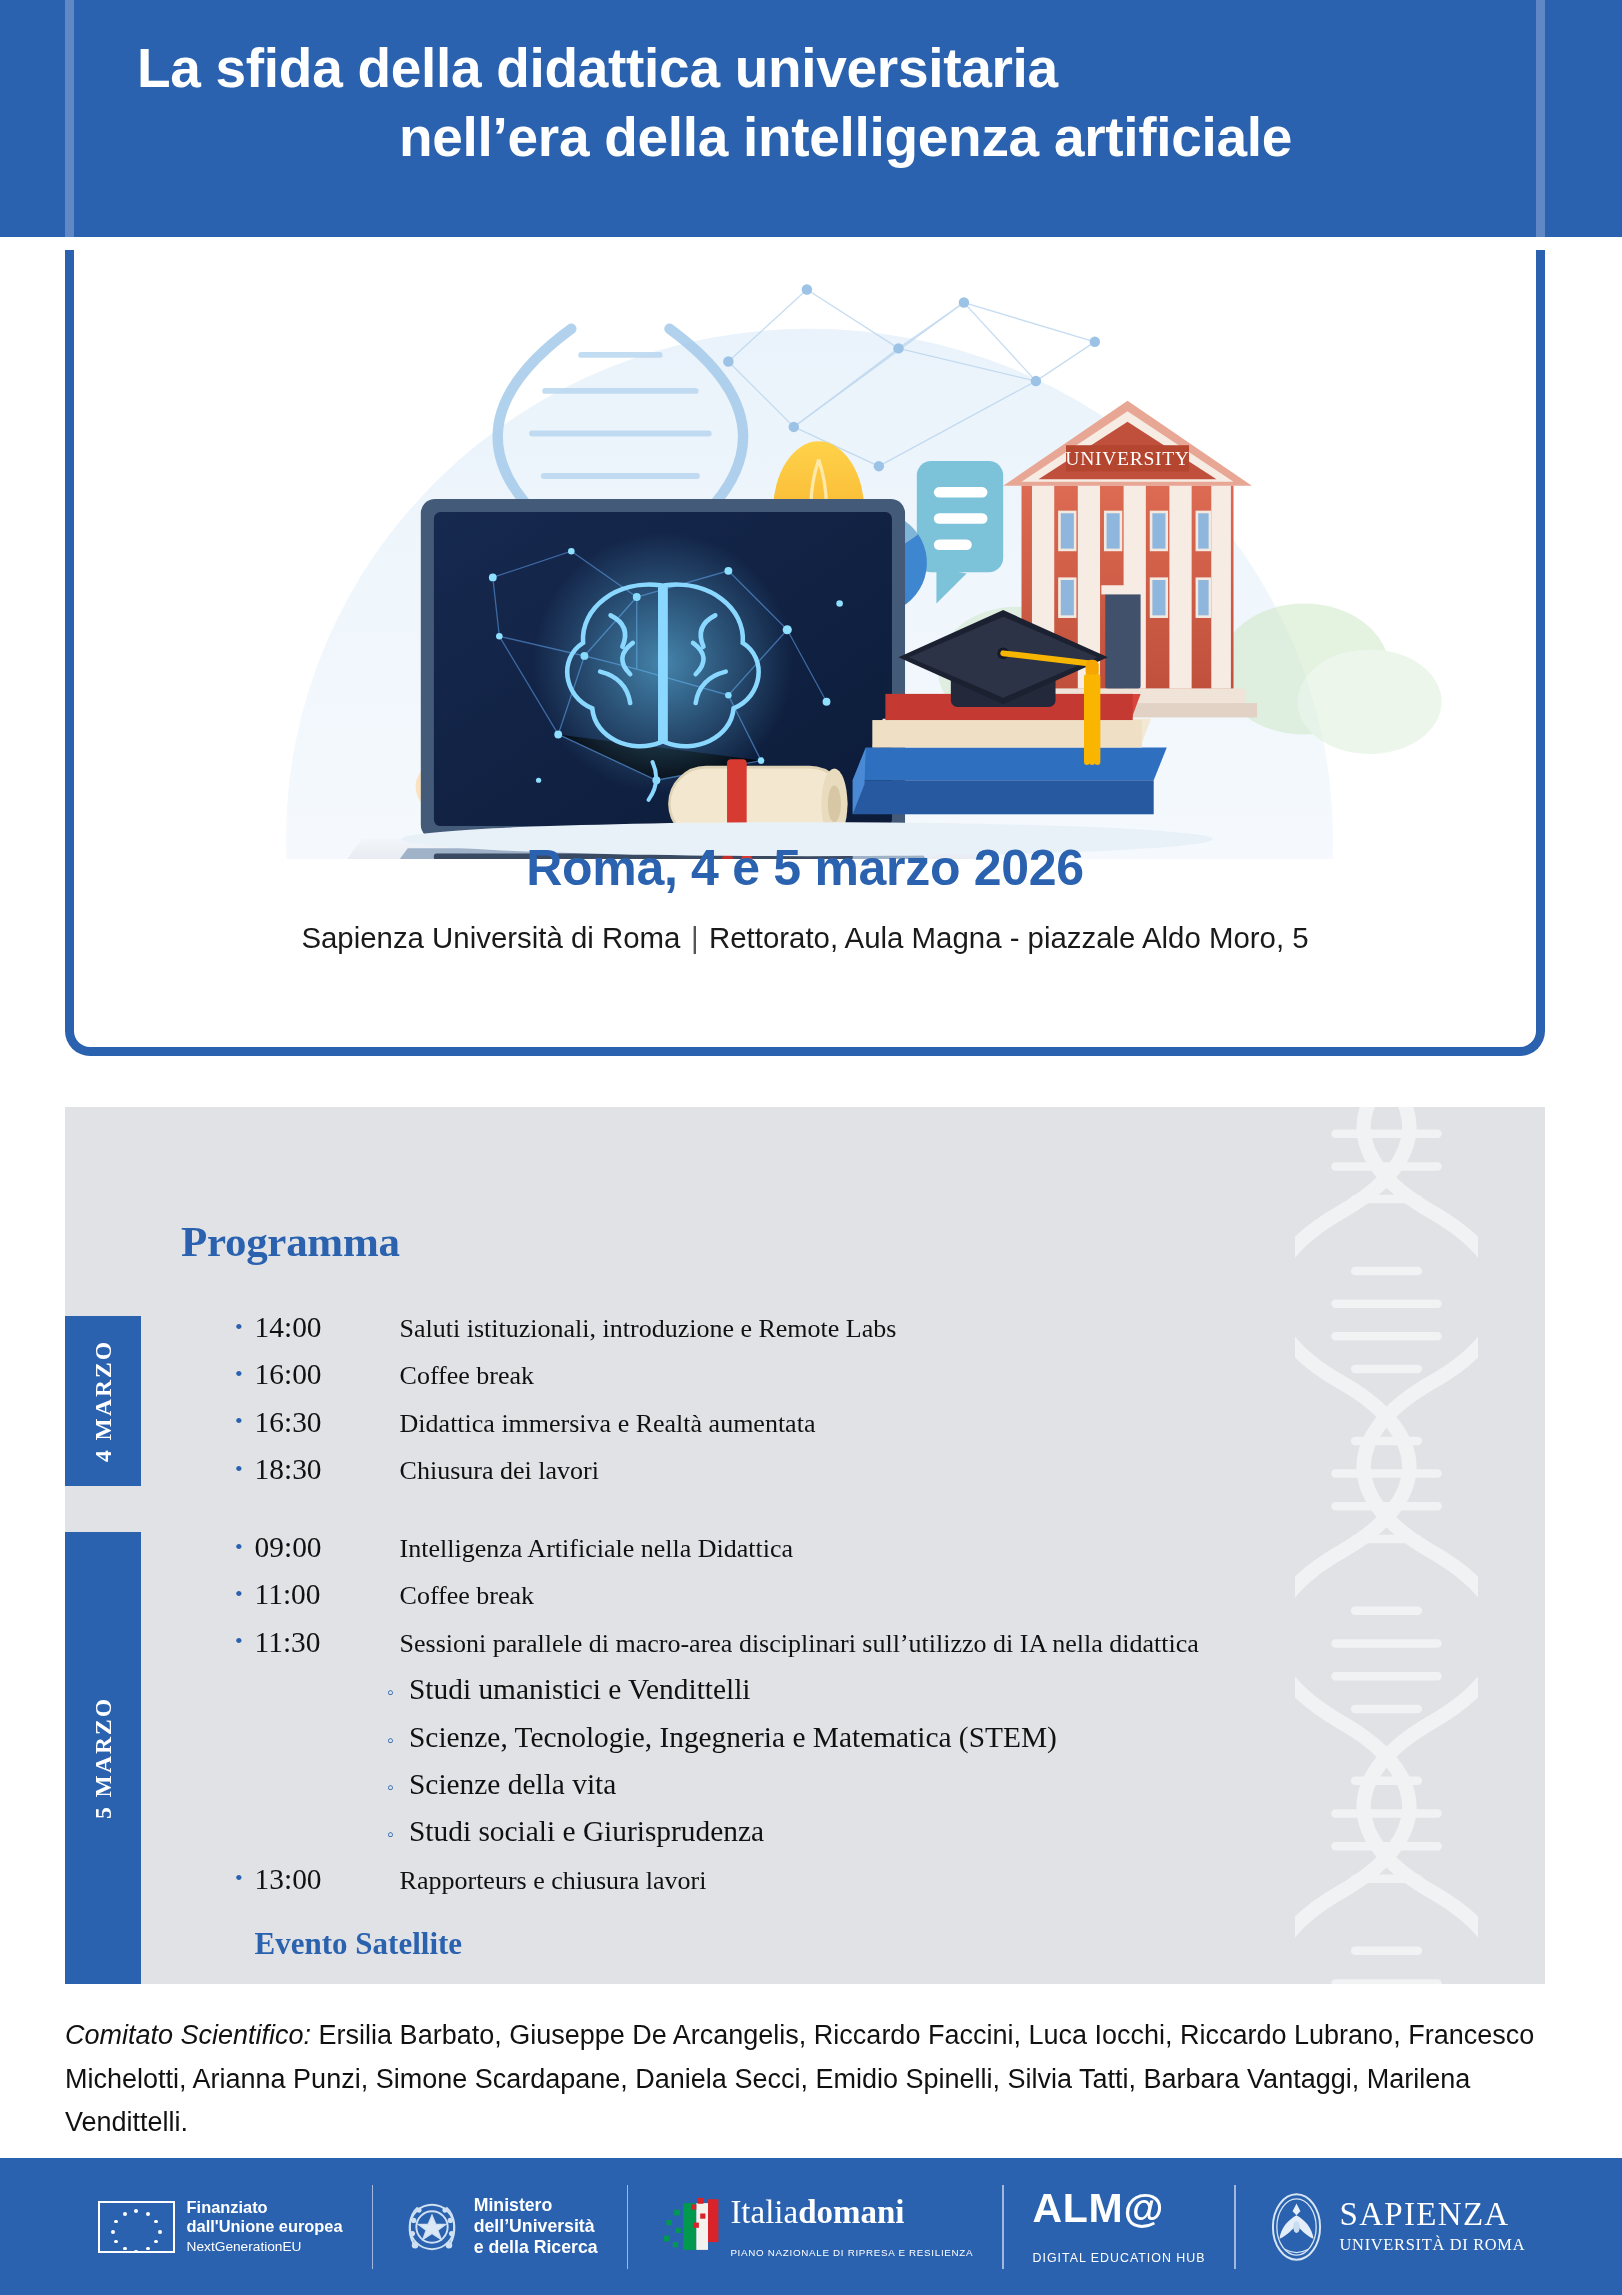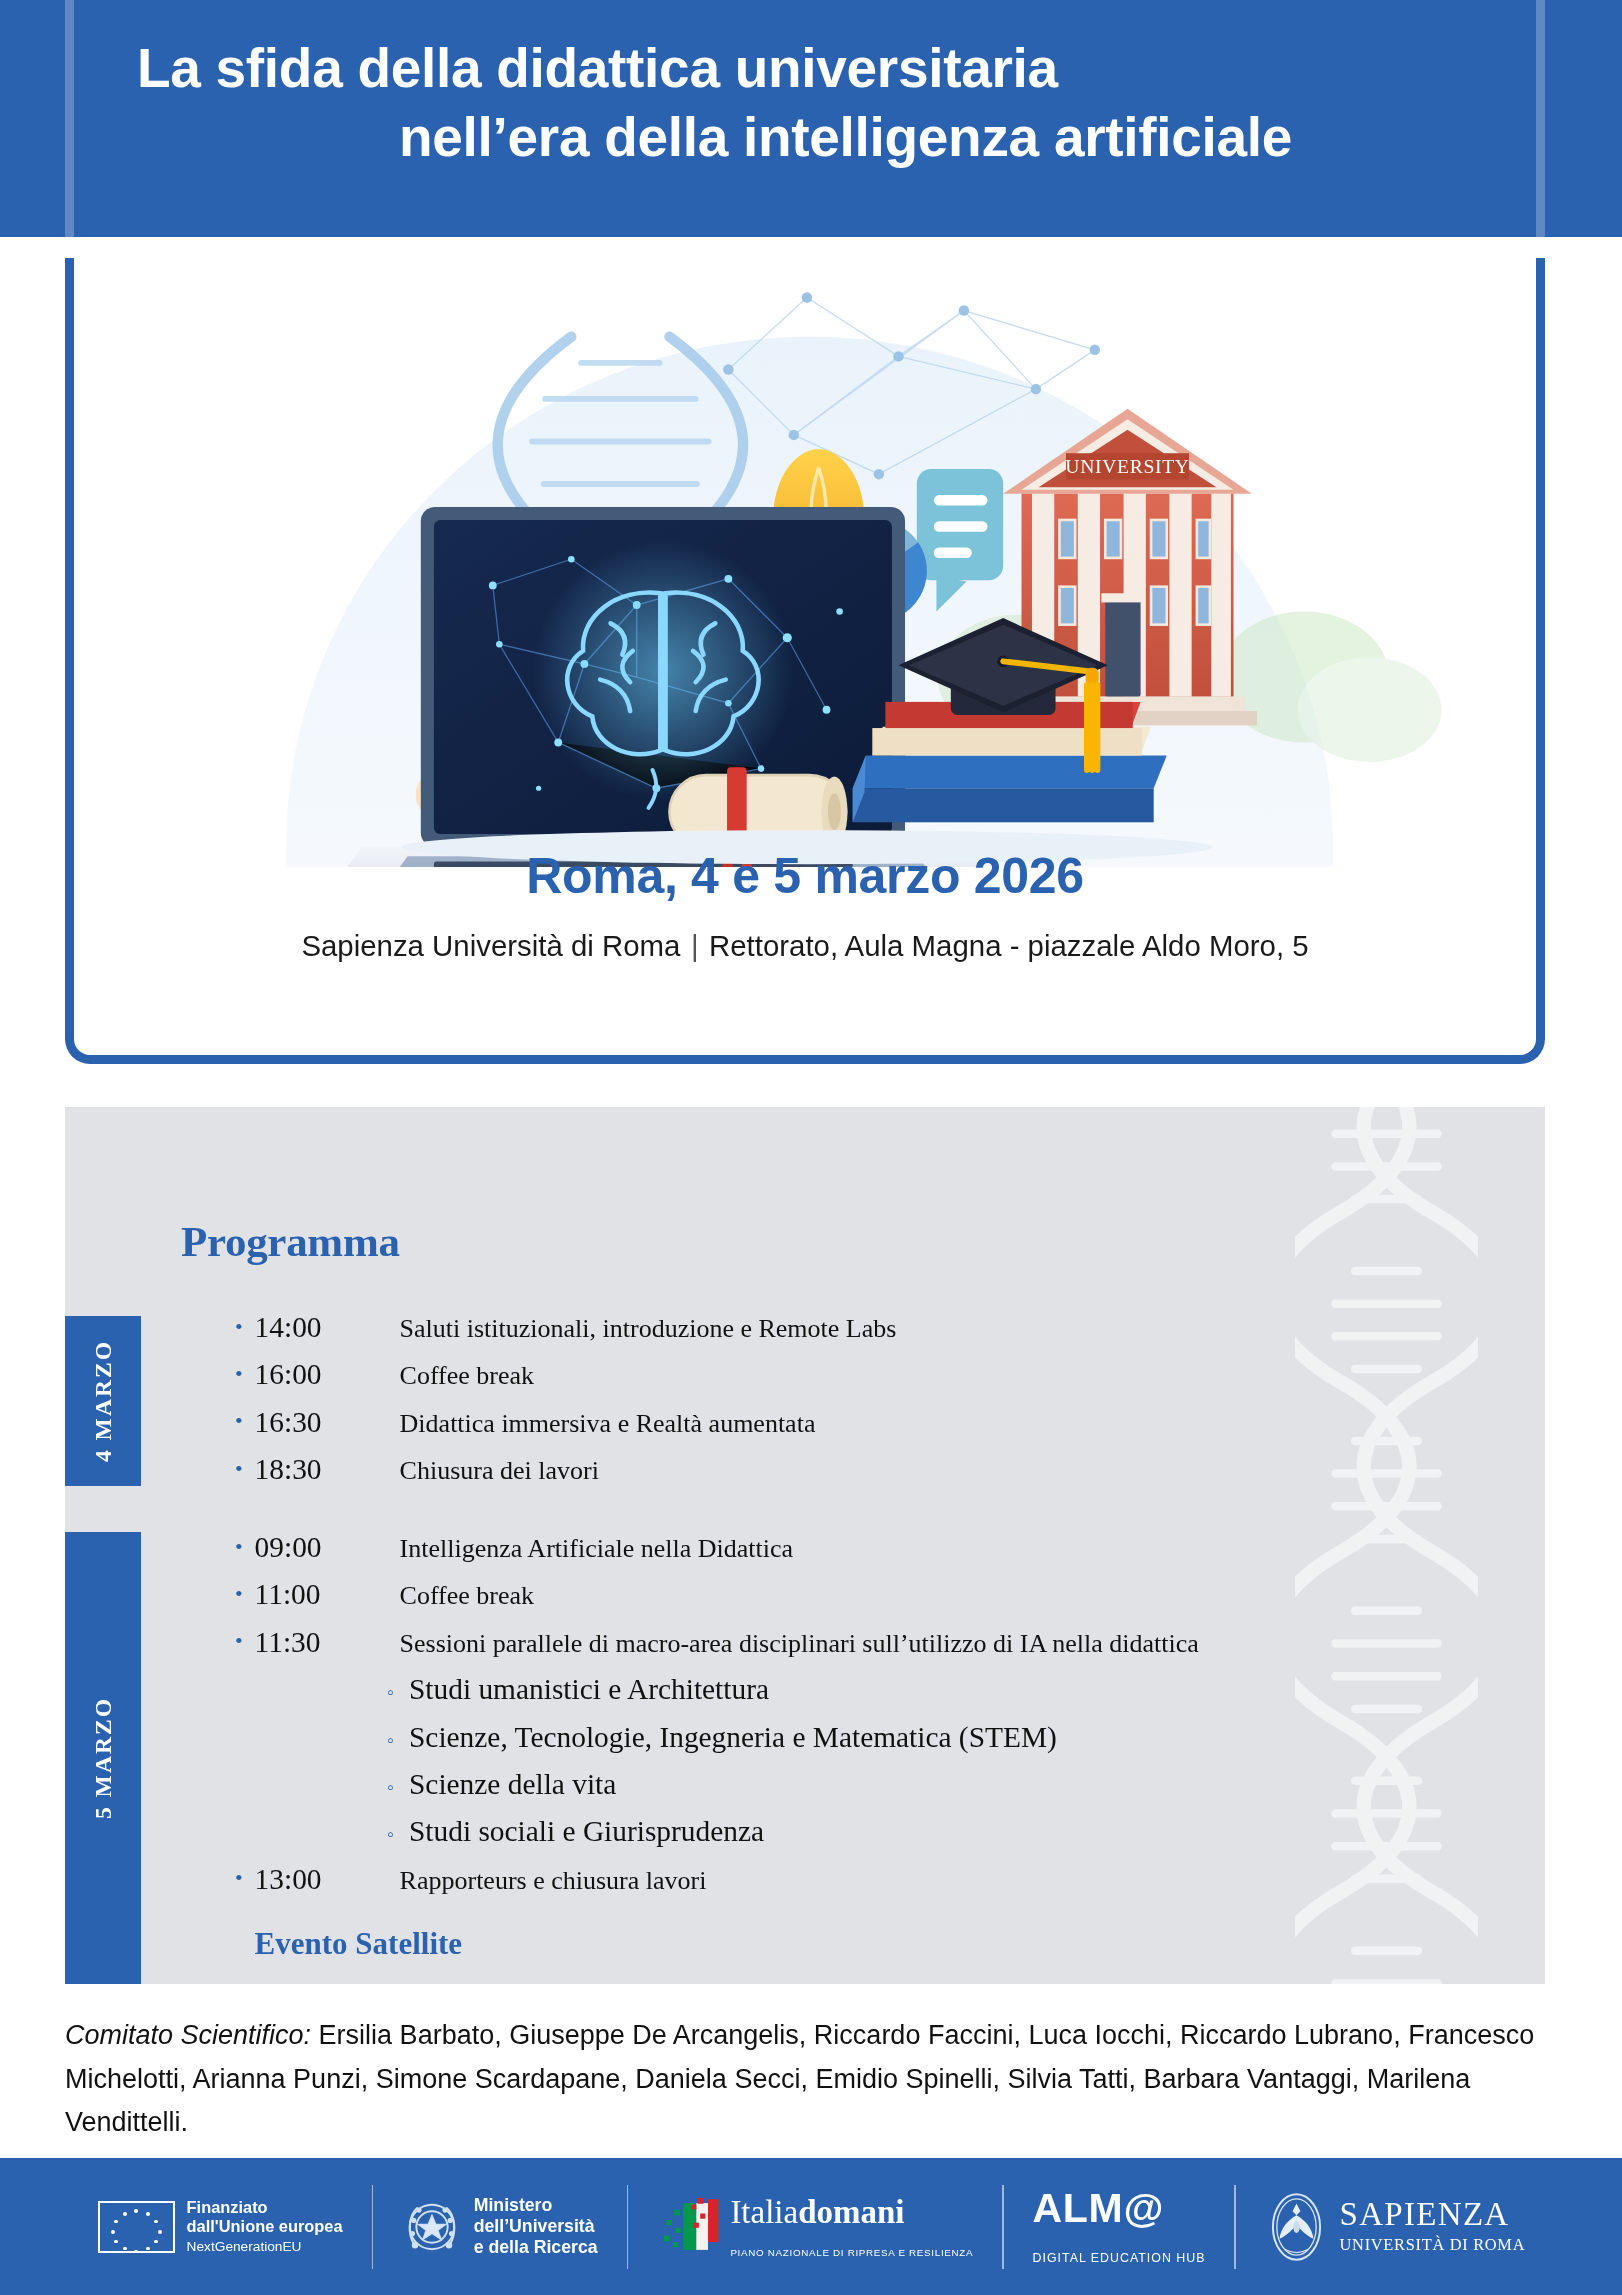--- a/index.html
+++ b/index.html
@@ -48,21 +48,21 @@
     line-height: 1.26;
     letter-spacing: -0.3px;
   }
   .title-line-1 { display: block; text-align: left; padding-left: 39px; }
   .title-line-2 { display: block; text-align: left; padding-left: 301px; }
 
   
   .hero-card {
     position: absolute;
     left: 65px;
-    top: 258px;
+    top: 250px;
     width: 1480px;
     height: 806px;
     background: #ffffff;
     border: 9.2px solid #2a62af;
     border-top: none;
     border-radius: 0 0 25px 25px;
     padding-left: 28px;
   }
 
   
@@ -624,21 +624,21 @@
       </div>
       <div class="sched-row">
         <span class="bullet">•</span>
         <span class="sched-time">11:30</span>
         <span class="sched-label">Sessioni parallele di macro-area disciplinari sull’utilizzo di IA nella didattica</span>
       </div>
 
       <div class="sub-list">
         <div class="sub-row">
           <span class="sub-bullet">◦</span>
-          <span class="sub-label">Studi umanistici e Architettura</span>
+          <span class="sub-label">Studi umanistici e Vendittelli</span>
         </div>
         <div class="sub-row">
           <span class="sub-bullet">◦</span>
           <span class="sub-label">Scienze, Tecnologie, Ingegneria e Matematica (STEM)</span>
         </div>
         <div class="sub-row">
           <span class="sub-bullet">◦</span>
           <span class="sub-label">Scienze della vita</span>
         </div>
         <div class="sub-row">

